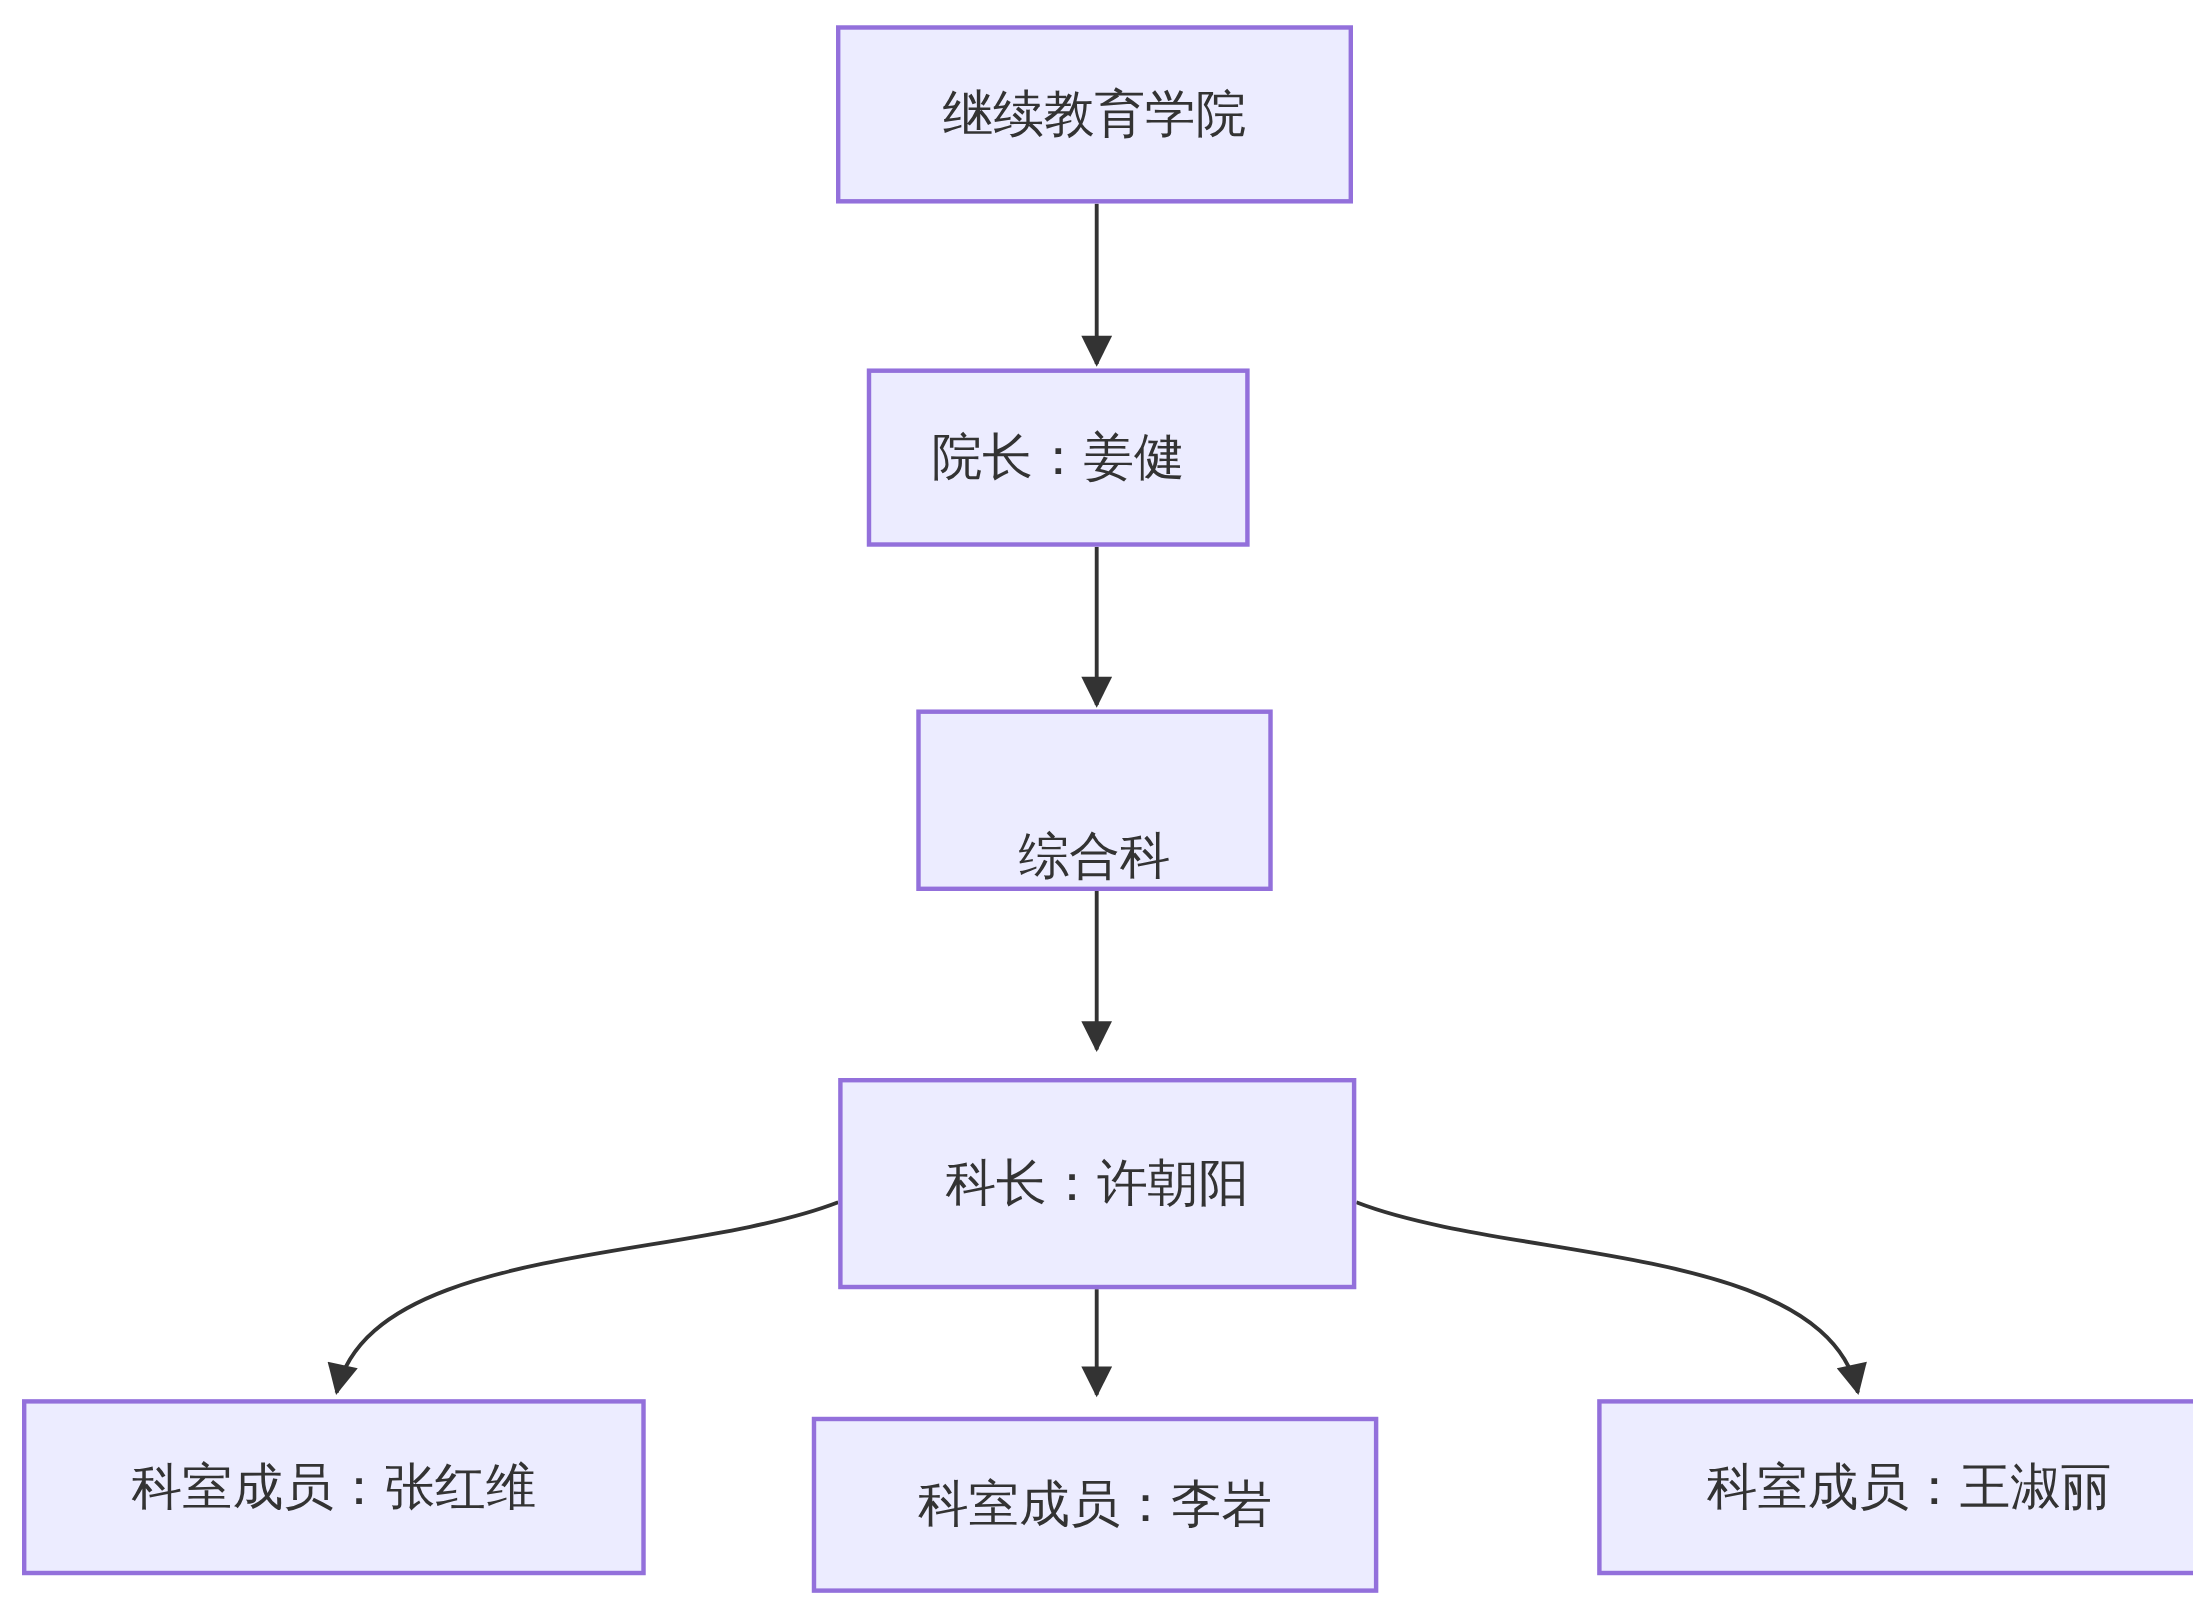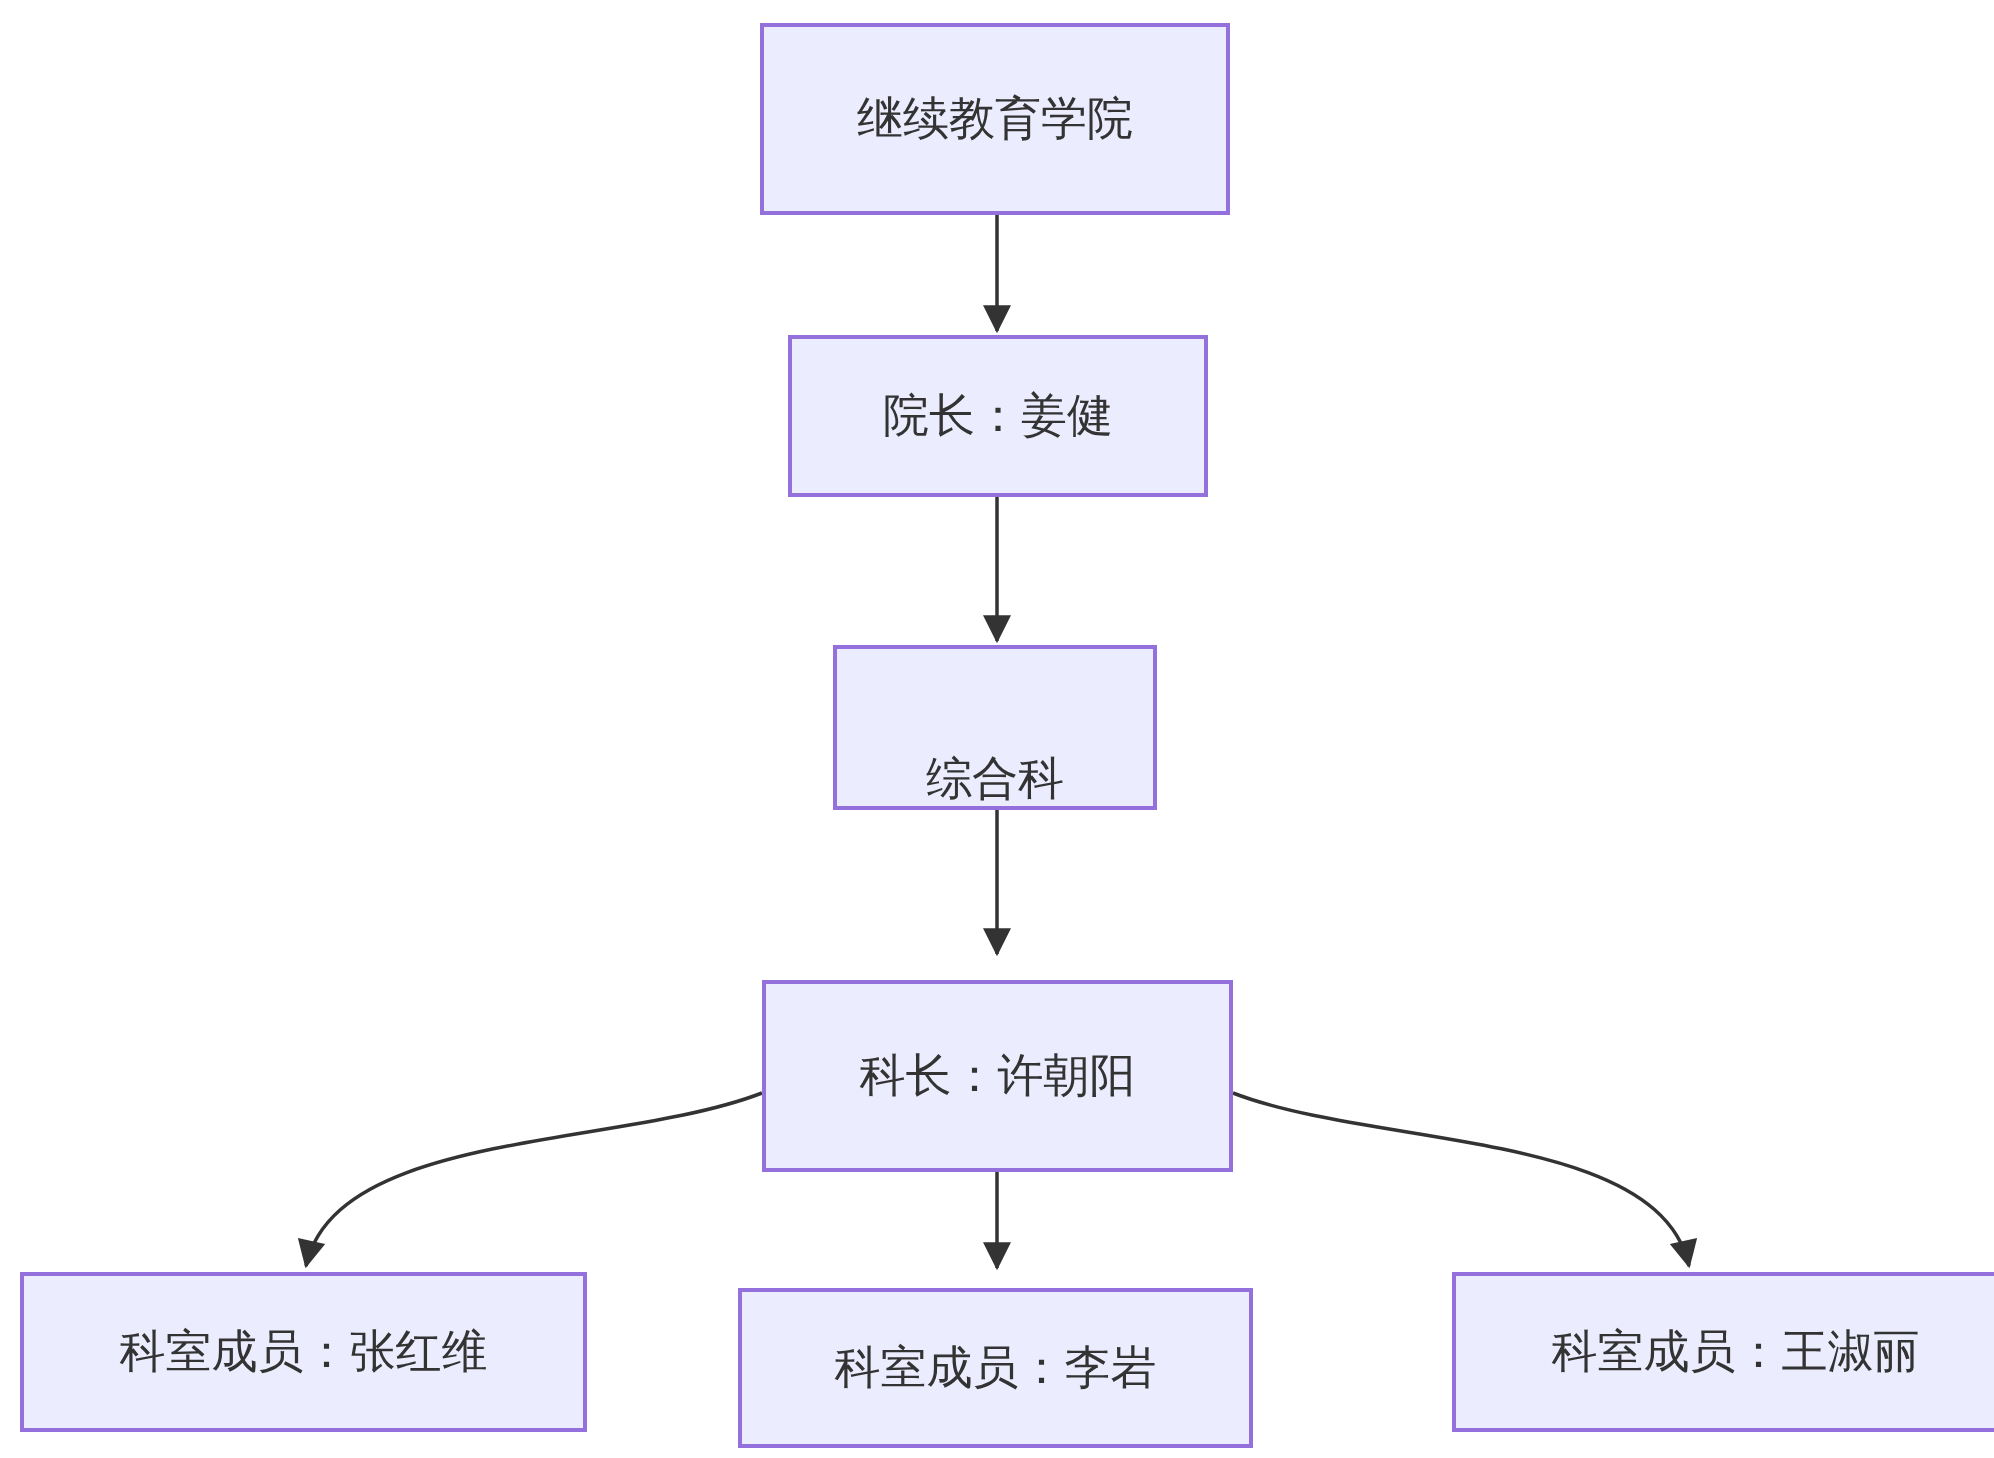--- a/index.html
+++ b/index.html
@@ -39,22 +39,22 @@
     justify-content: center;
     background: var(--node-fill);
     border: 4px solid var(--node-border);
     color: var(--text-color);
     font-size: 46px;
     line-height: 1.2;
     text-align: center;
     white-space: nowrap;
   }
   
-  .n-college  { left: 760px;  top: 23px;   width: 470px; height: 192px; }
-  .n-dean     { left: 788px;  top: 335px;  width: 420px; height: 162px; }
+  .n-college  { left: 760px;  top: 23px;   width: 470px; height: 162px; }
+  .n-dean     { left: 788px;  top: 335px;  width: 348px; height: 162px; }
   .n-office   { left: 833px;  top: 645px;  width: 324px; height: 165px; align-items: flex-end; }
   .n-chief    { left: 762px;  top: 980px;  width: 471px; height: 192px; }
   .n-member1  { left: 20px;   top: 1272px; width: 567px; height: 160px; }
   .n-member2  { left: 738px;  top: 1272px; width: 515px; height: 160px; margin-top: 16px; }
   .n-member3  { left: 1408px; top: 1272px; width: 567px; height: 160px; margin-left: 44px; }
 </style>
 </head>
 <body>
 
 <div class="canvas">

